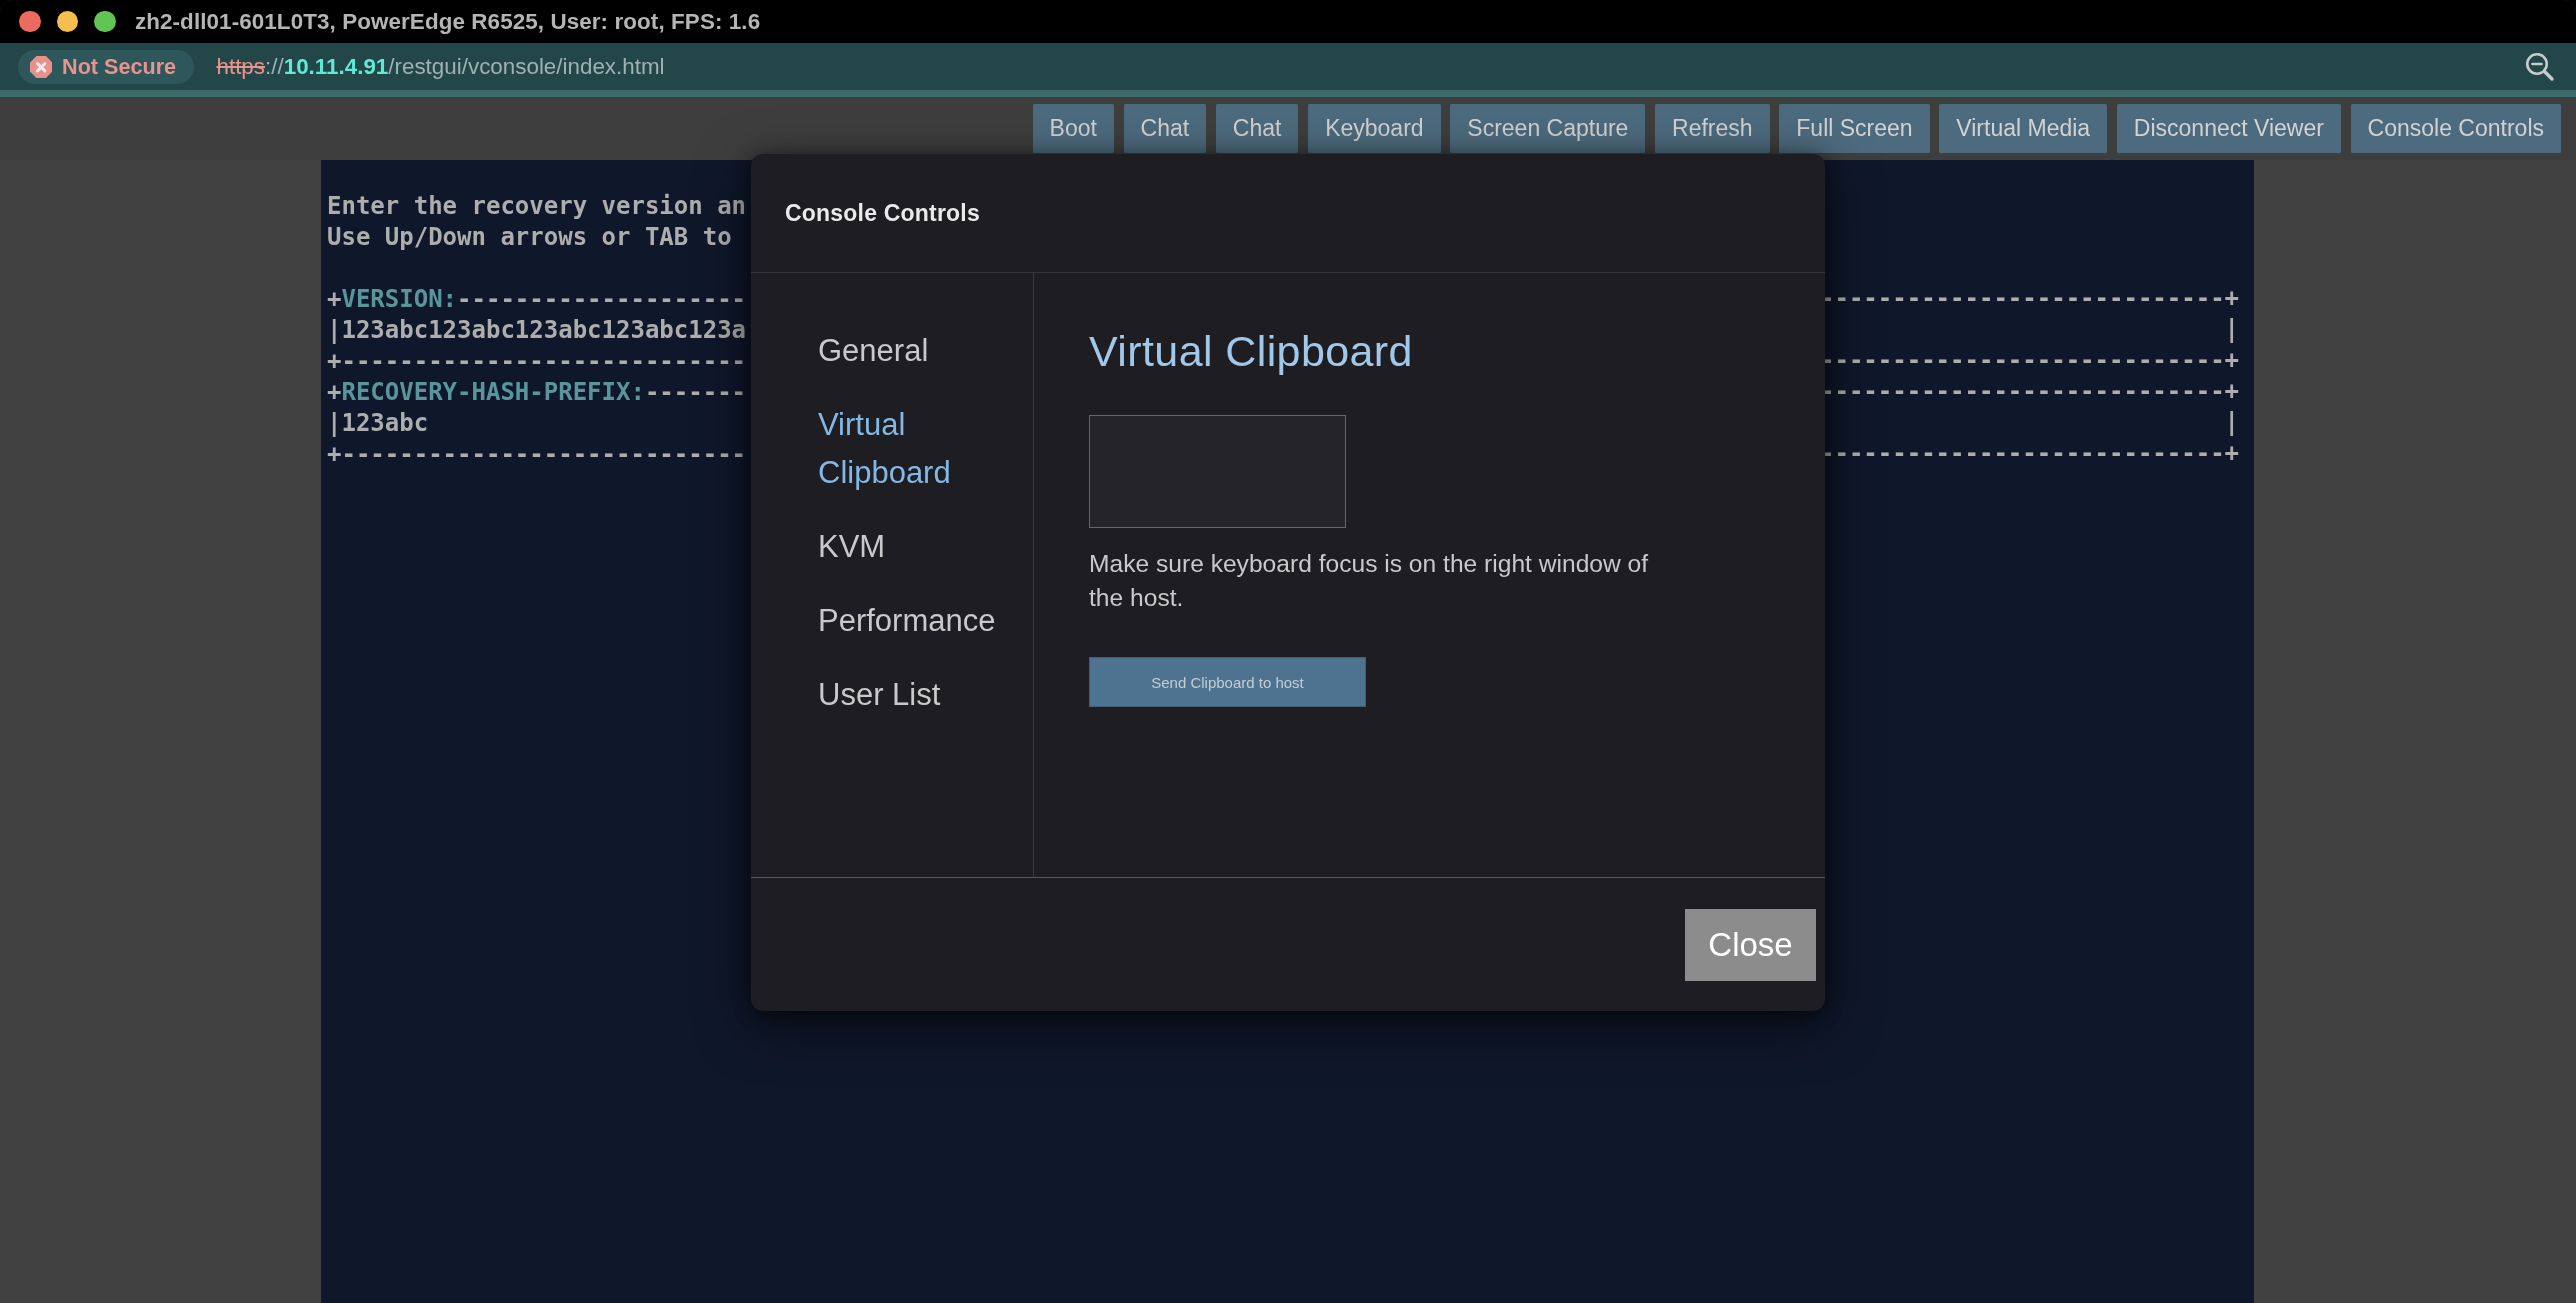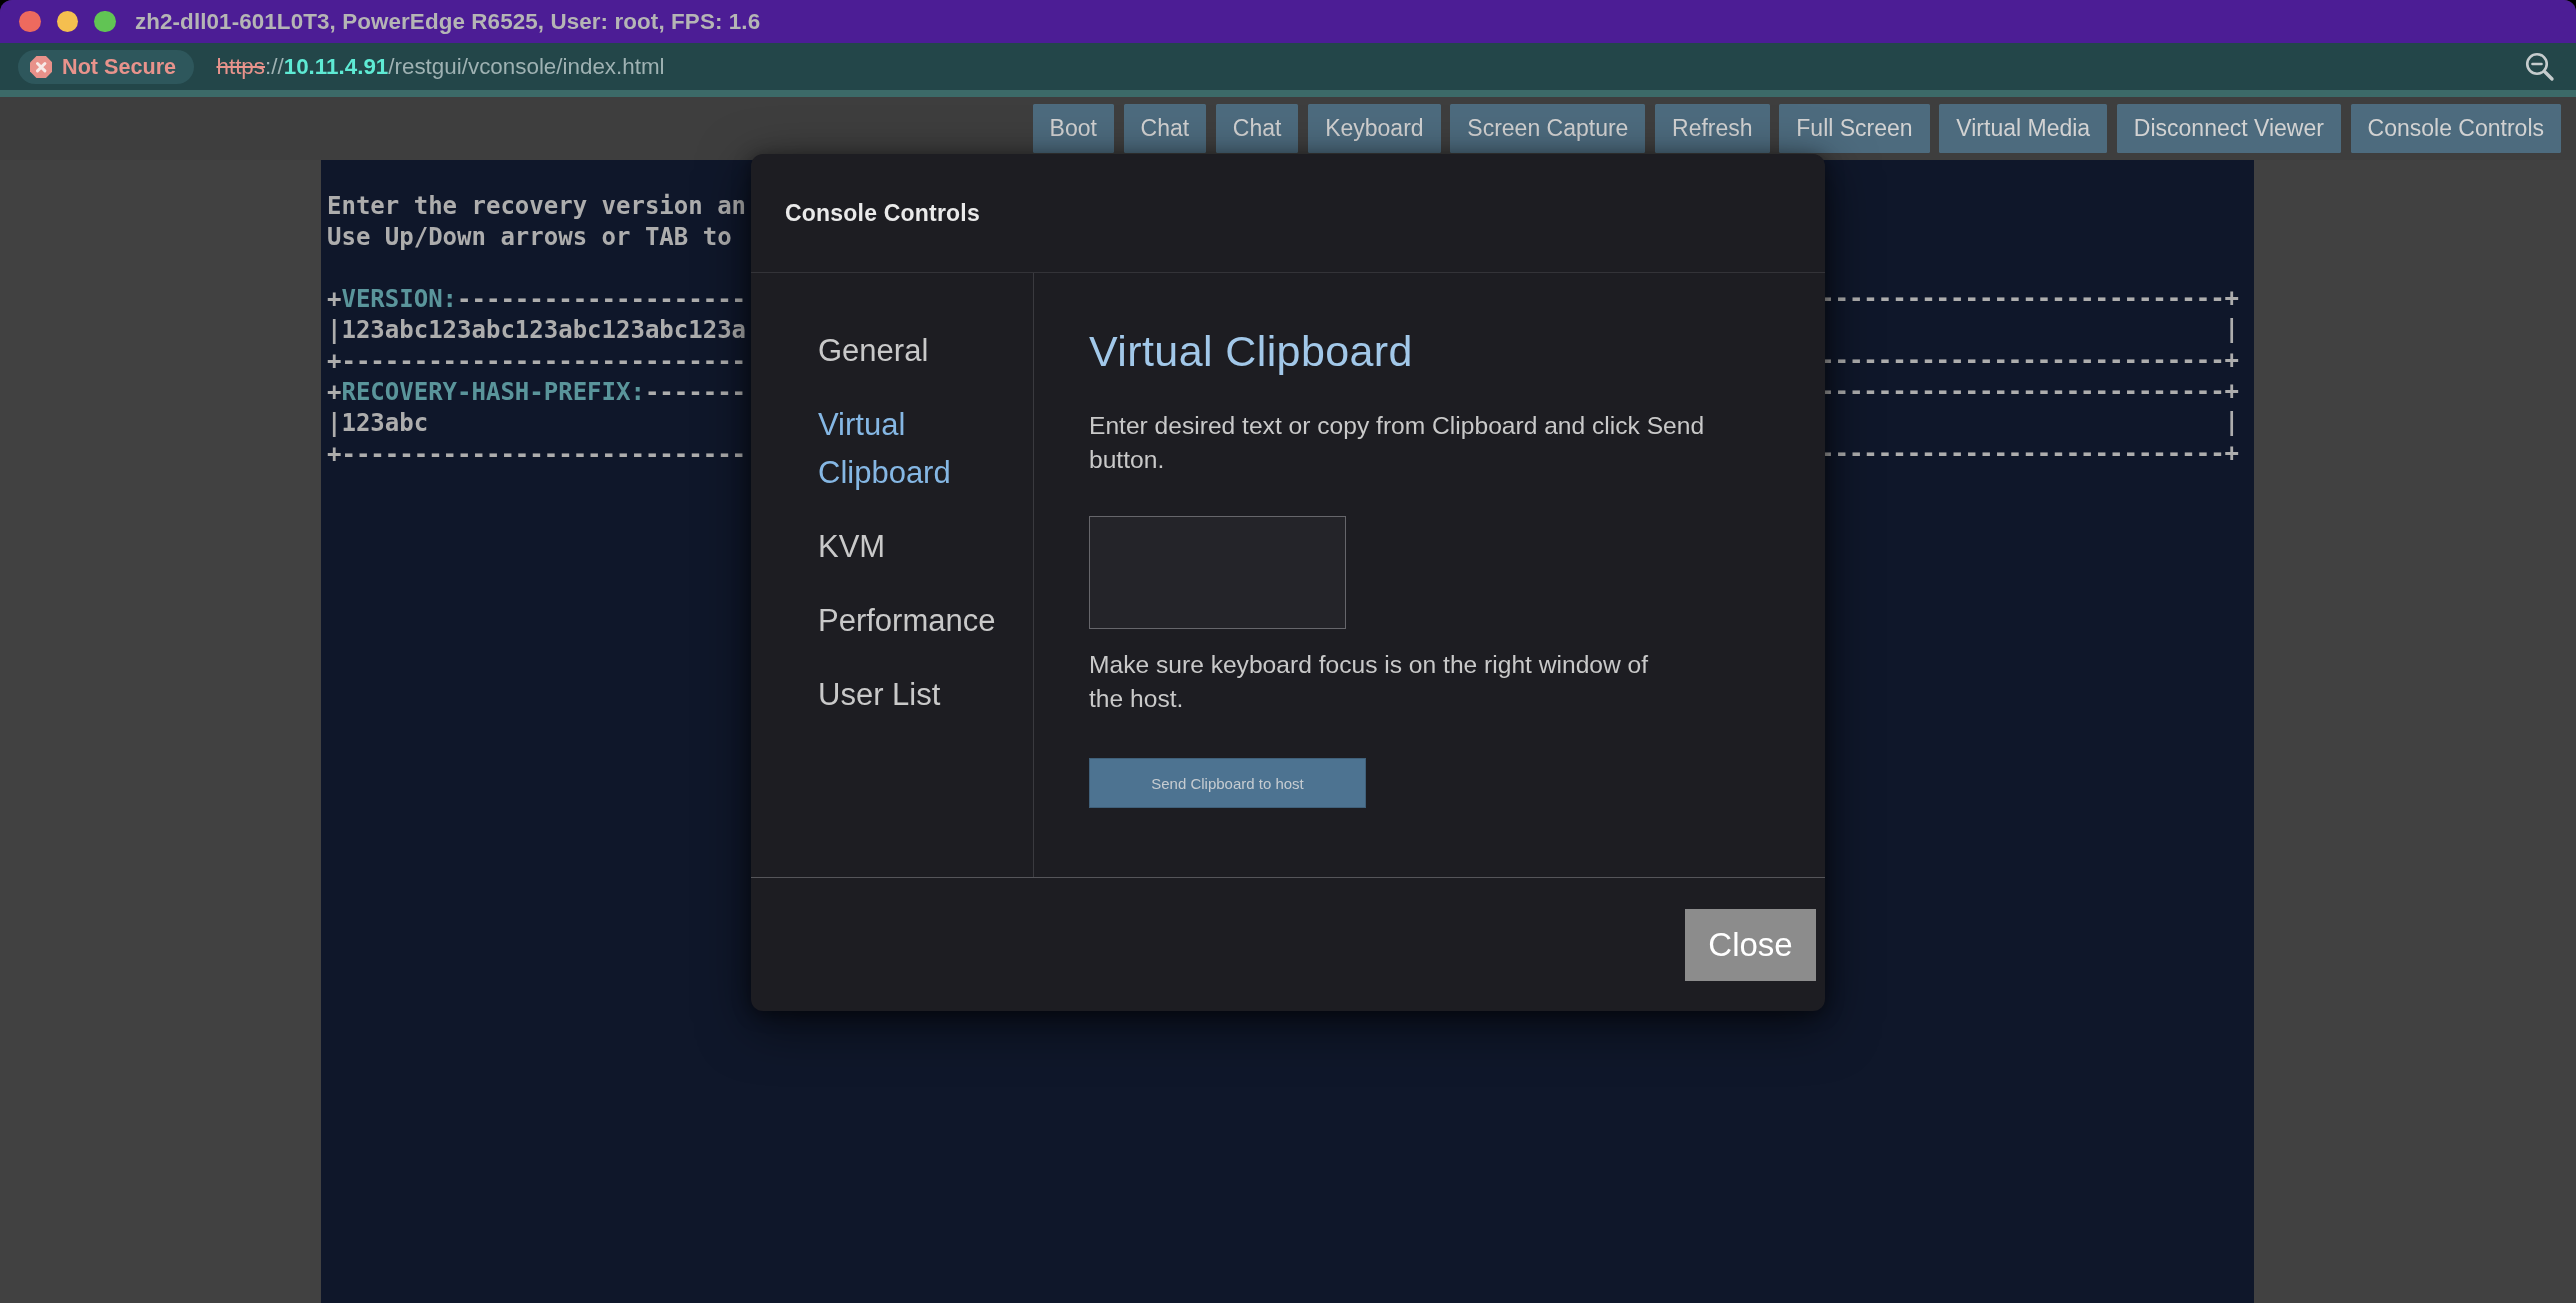--- a/index.html
+++ b/index.html
@@ -8,21 +8,21 @@
     width:2576px; height:1304px; overflow:hidden; background:#000;
     font-family:"Liberation Sans", sans-serif;
   }
   #window {
     position:absolute; left:0; top:0; width:2576px; height:1304px;
     border-radius:12px 12px 0 0; overflow:hidden; background:#2c2c2c;
   }
   
   .titlebar {
     position:absolute; left:0; top:0; width:100%; height:43px;
-    background:#4c1d95; display:flex; align-items:center; padding-left:19.4px;
+    background:#000000; display:flex; align-items:center; padding-left:19.4px;
   }
   .lights { display:flex; gap:15.7px; align-items:center; }
   .light { width:21.6px; height:21.6px; border-radius:50%; }
   .light.red    { background:#ed6a5e; }
   .light.yellow { background:#f5bf4f; }
   .light.green  { background:#61c454; }
   .win-title {
     margin-left:19.4px; font-size:22.4px; font-weight:700; color:#b5b5b5;
     letter-spacing:0.1px; white-space:nowrap;
   }
@@ -203,21 +203,20 @@
     <div class="dialog-body">
       <div class="dlg-sidebar">
         <div class="side-item">General</div>
         <div class="side-item active">Virtual Clipboard</div>
         <div class="side-item">KVM</div>
         <div class="side-item">Performance</div>
         <div class="side-item">User List</div>
       </div>
       <div class="dlg-content">
         <div class="content-heading">Virtual Clipboard</div>
-        <div class="content-desc">Enter desired text or copy from Clipboard and click Send button.</div>
         <textarea class="clip-textarea" value="" style=""></textarea>
         <div class="content-note">Make sure keyboard focus is on the right window of the host.</div>
         <button class="send-btn">Send Clipboard to host</button>
       </div>
     </div>
     <div class="dialog-footer">
       <button class="close-btn">Close</button>
     </div>
   </div>
 

